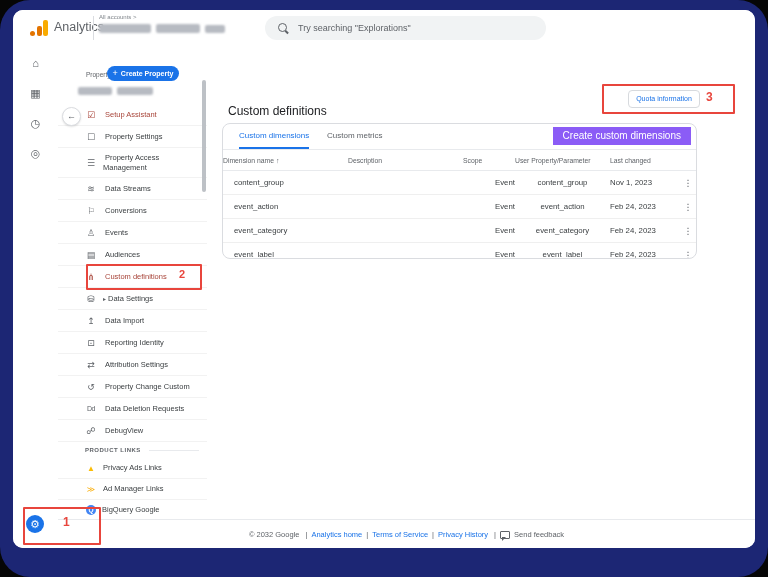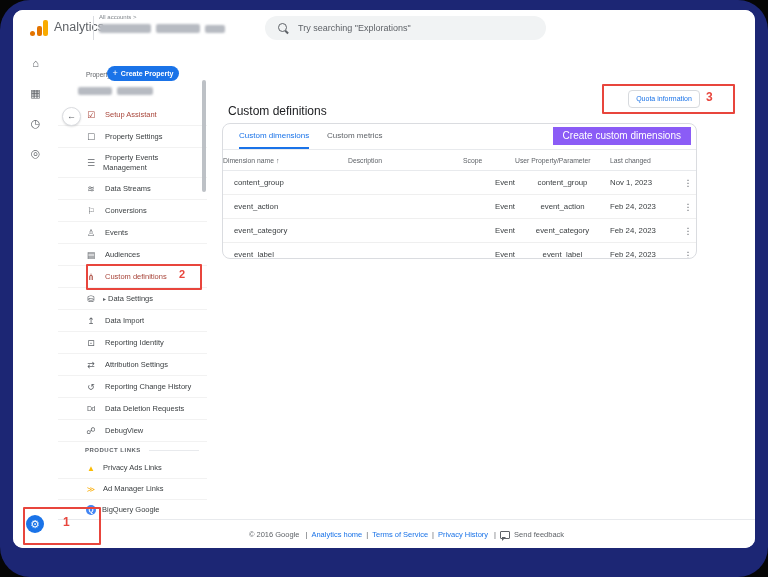--- a/index.html
+++ b/index.html
@@ -227,21 +227,21 @@
             <span class="item-label"><span class="caret"></span><span>Setup Assistant</span></span>
           </div>
 
           <div class="p-item" data-state="normal">
             <span class="item-icon" data-icon="property-settings-icon"></span>
             <span class="item-label"><span class="caret"></span><span>Property Settings</span></span>
           </div>
 
           <div class="p-item tall" data-state="normal">
             <span class="item-icon" data-icon="property-access-icon"></span>
-            <span class="item-label"><span class="caret"></span><span>Property Events Management</span></span>
+            <span class="item-label"><span class="caret"></span><span>Property Access Management</span></span>
           </div>
 
           <div class="p-item" data-state="normal">
             <span class="item-icon" data-icon="data-streams-icon"></span>
             <span class="item-label"><span class="caret"></span><span>Data Streams</span></span>
           </div>
 
           <div class="p-item" data-state="normal">
             <span class="item-icon" data-icon="conversions-icon"></span>
             <span class="item-label"><span class="caret"></span><span>Conversions</span></span>
@@ -277,21 +277,21 @@
             <span class="item-label"><span class="caret"></span><span>Reporting Identity</span></span>
           </div>
 
           <div class="p-item" data-state="normal">
             <span class="item-icon" data-icon="attribution-settings-icon"></span>
             <span class="item-label"><span class="caret"></span><span>Attribution Settings</span></span>
           </div>
 
           <div class="p-item" data-state="normal">
             <span class="item-icon" data-icon="change-history-icon"></span>
-            <span class="item-label"><span class="caret"></span><span>Reporting Change History</span></span>
+            <span class="item-label"><span class="caret"></span><span>Property Change Custom</span></span>
           </div>
 
           <div class="p-item" data-state="normal">
             <span class="item-icon" data-icon="data-deletion-icon"></span>
             <span class="item-label"><span class="caret"></span><span>Data Deletion Requests</span></span>
           </div>
 
           <div class="p-item" data-state="normal">
             <span class="item-icon" data-icon="debugview-icon"></span>
             <span class="item-label"><span class="caret"></span><span>DebugView</span></span>
@@ -377,21 +377,21 @@
             <div class="c3">Event</div>
             <div class="c4">event_label</div>
             <div class="c5">Feb 24, 2023</div>
             <div class="kebab"><span data-icon="kebab-icon"></span></div>
           </div>
         </div>
     </div>
   </div>
 
   <div class="footer">
-    <span>© 2016 Google</span>
+    <span>© 2032 Google</span>
     <span style="display:flex;align-items:center;">
 
         <span>|</span>
         <span class="f-link">Analytics home</span>
 
         <span>|</span>
         <span class="f-link">Terms of Service</span>
 
         <span>|</span>
         <span class="f-link">Privacy History</span>

